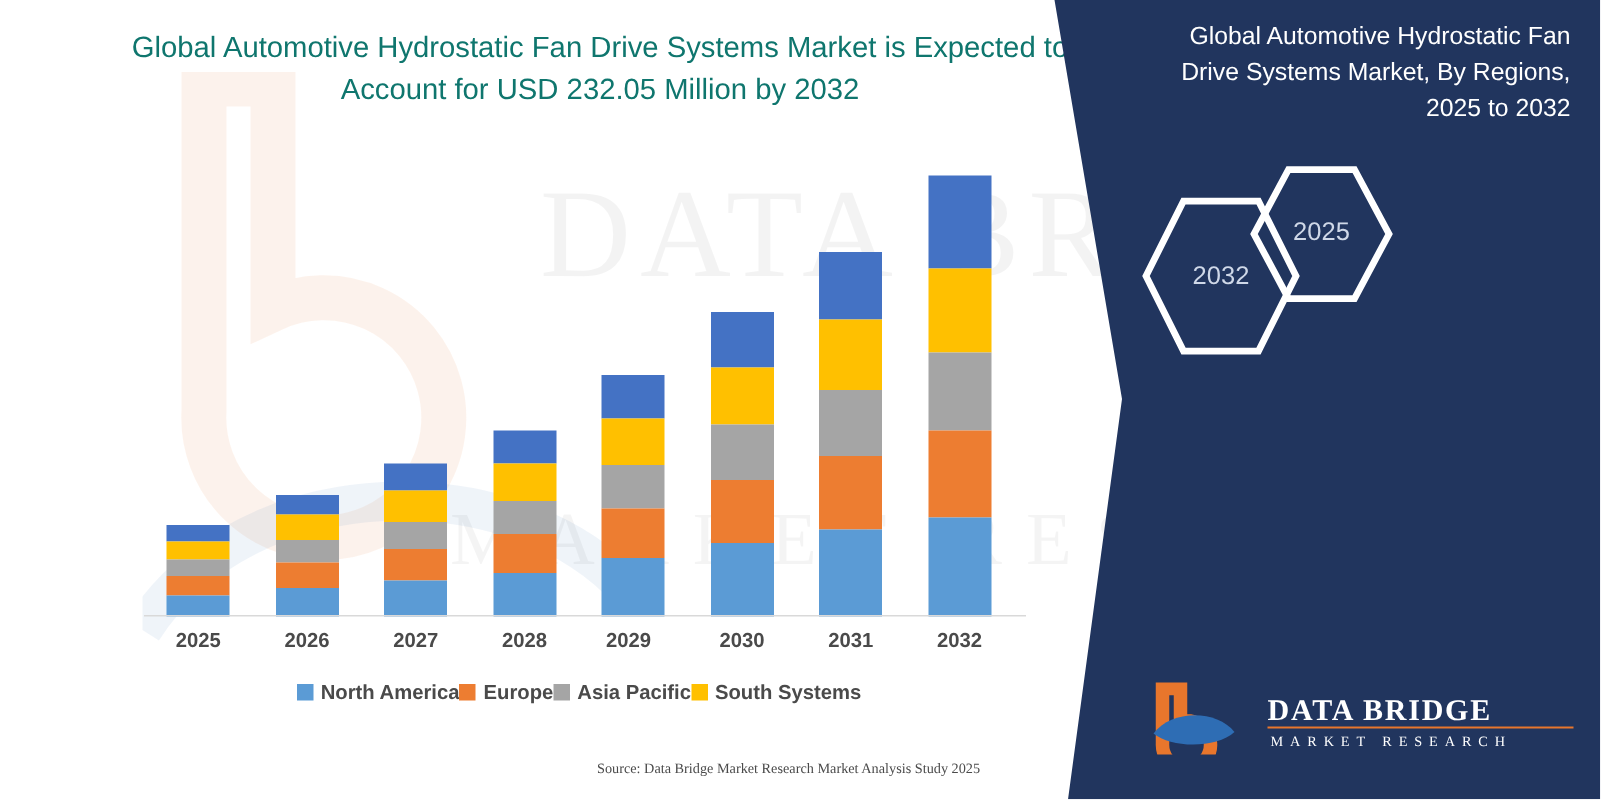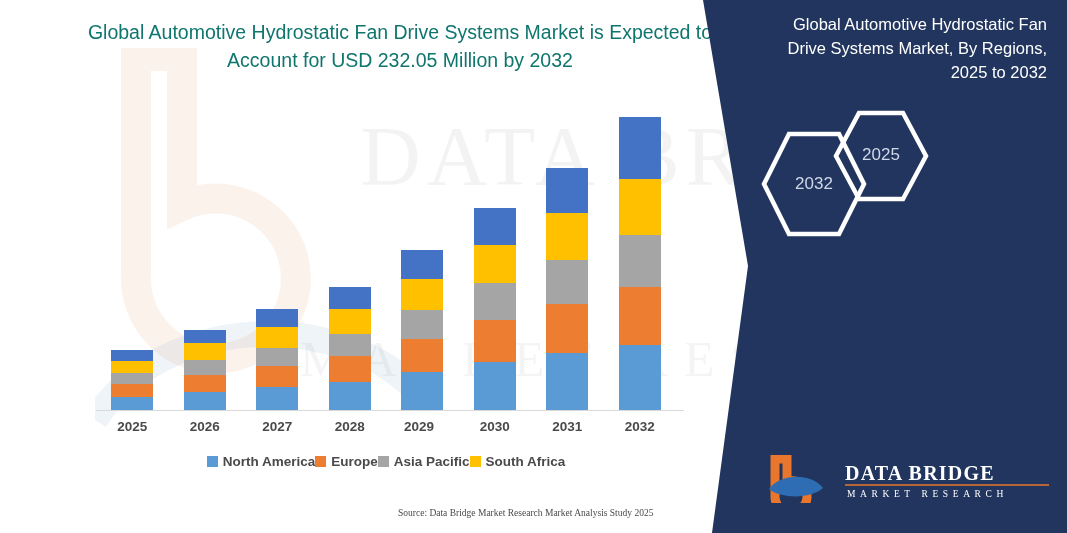--- a/index.html
+++ b/index.html
@@ -307,21 +307,21 @@
         <div class="legend-item">
           <span class="legend-swatch" style="background: rgb(237, 125, 49);"></span>
           <span class="legend-label">Europe</span>
         </div>
         <div class="legend-item">
           <span class="legend-swatch" style="background: rgb(165, 165, 165);"></span>
           <span class="legend-label">Asia Pacific</span>
         </div>
         <div class="legend-item">
           <span class="legend-swatch" style="background: rgb(255, 192, 0);"></span>
-          <span class="legend-label">South Africa</span>
+          <span class="legend-label">South Systems</span>
         </div>
       </div>
 
     <div id="footer-right">Source: Data Bridge Market Research  Market Analysis Study 2025</div>
   </div>
 
   <svg id="right-panel" viewBox="0 0 1067 533" preserveAspectRatio="none">
     <path d="M703 0 L1067 0 L1067 533 L712 533 L748 266 Z" fill="#21355E"></path>
   </svg>
 

